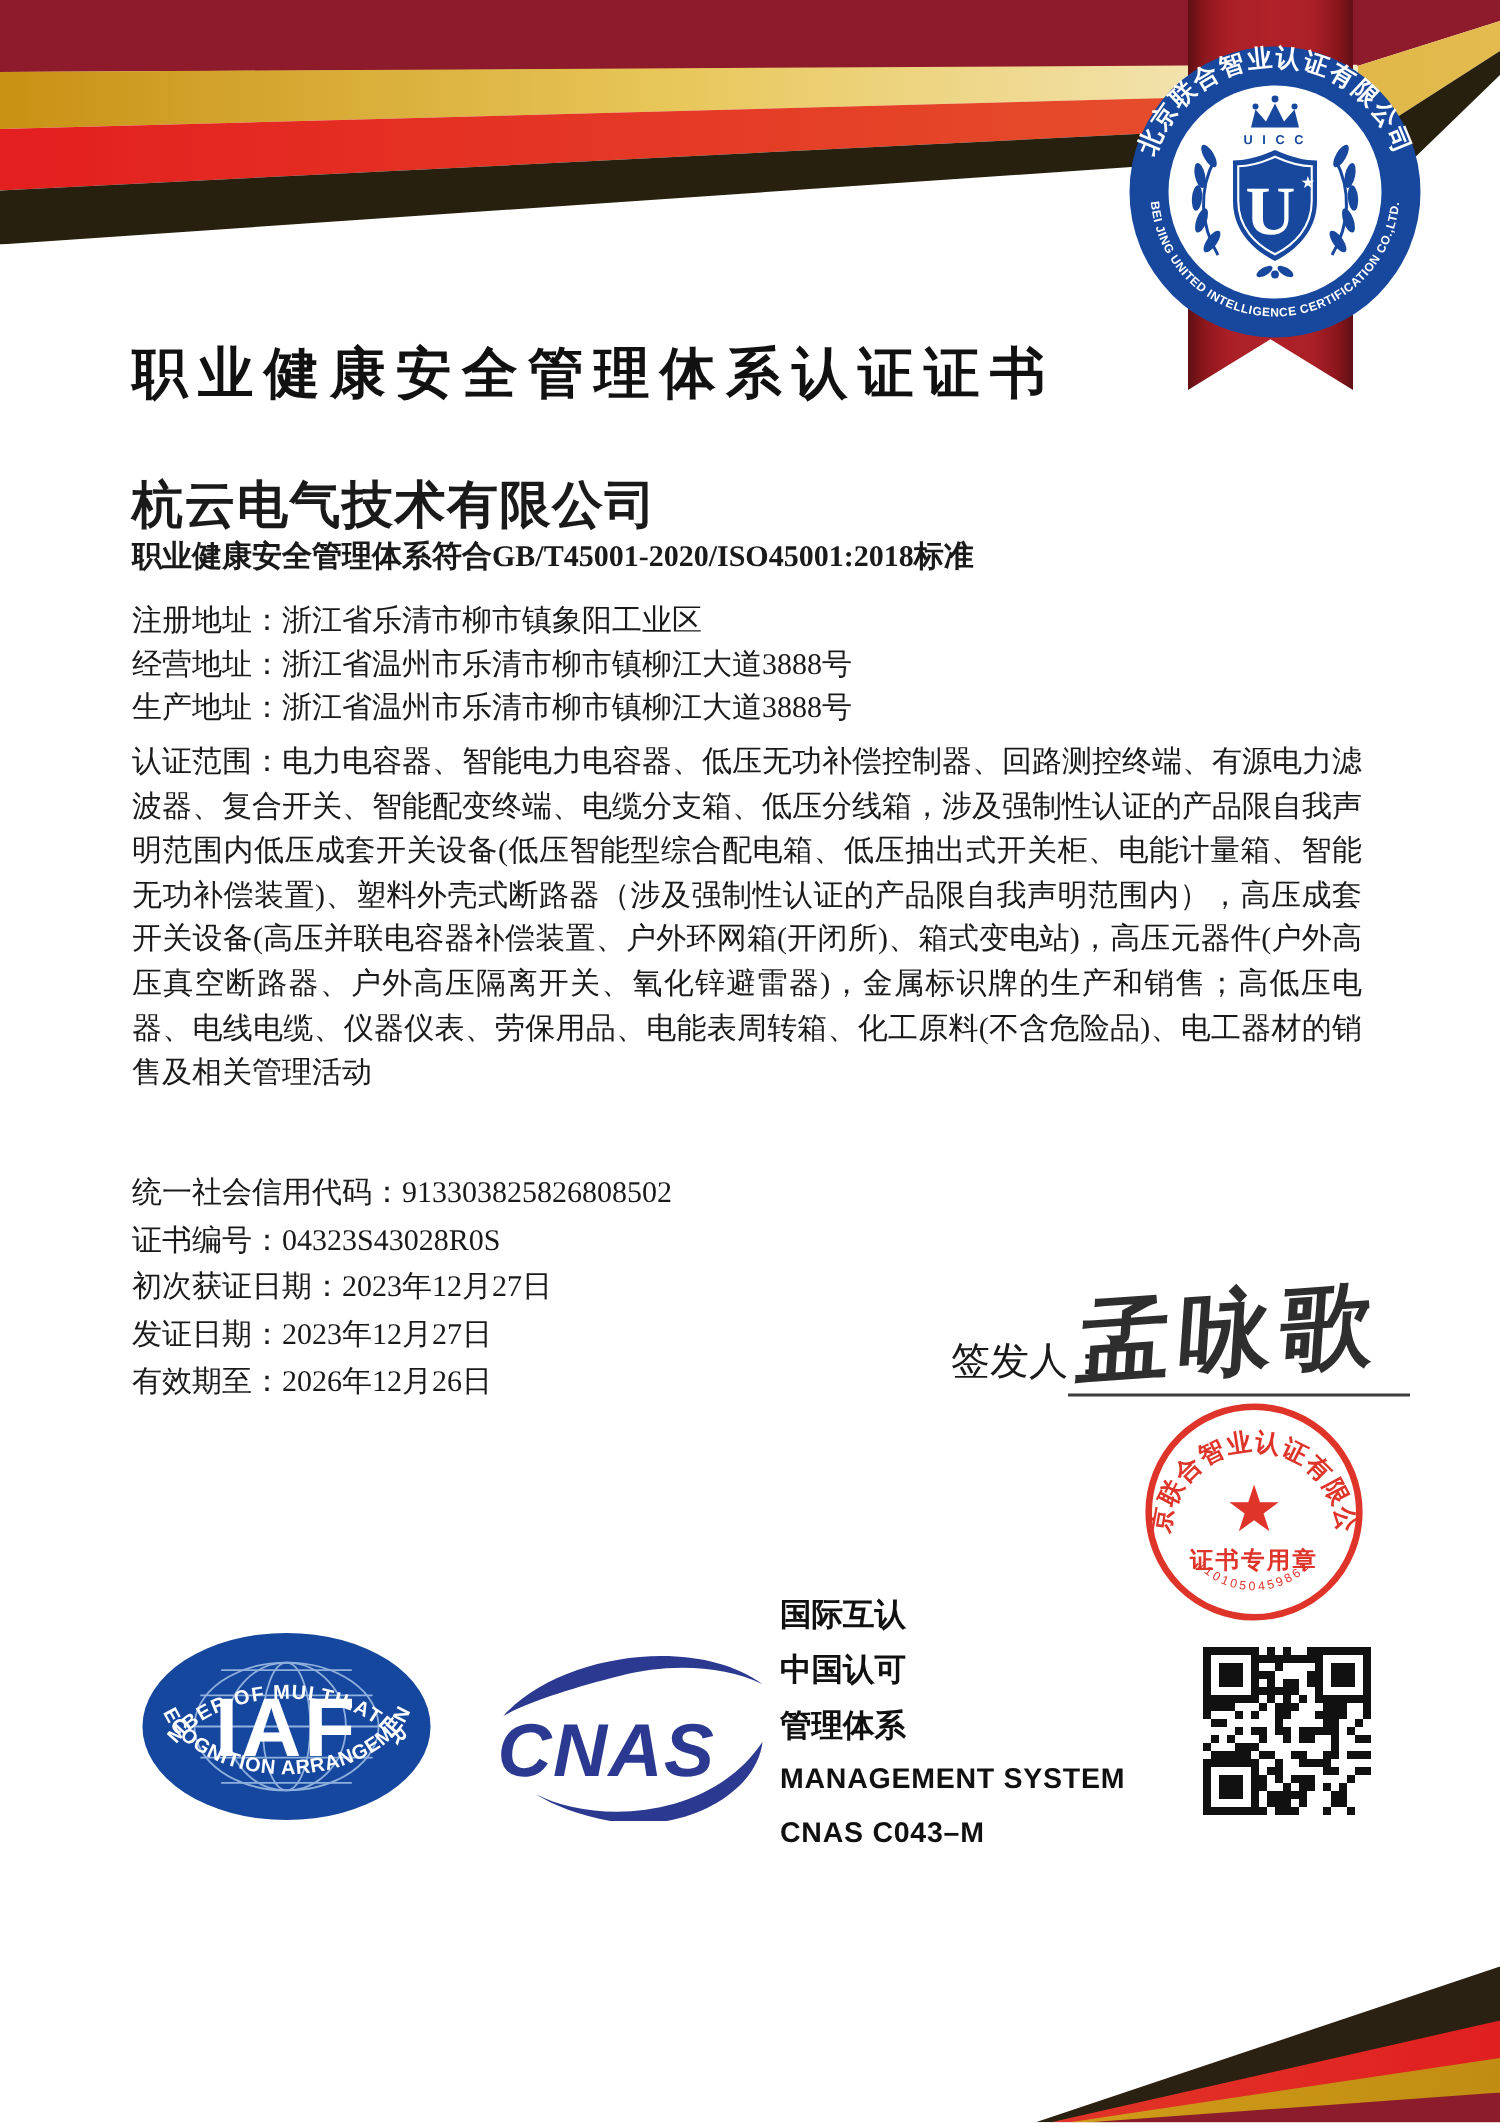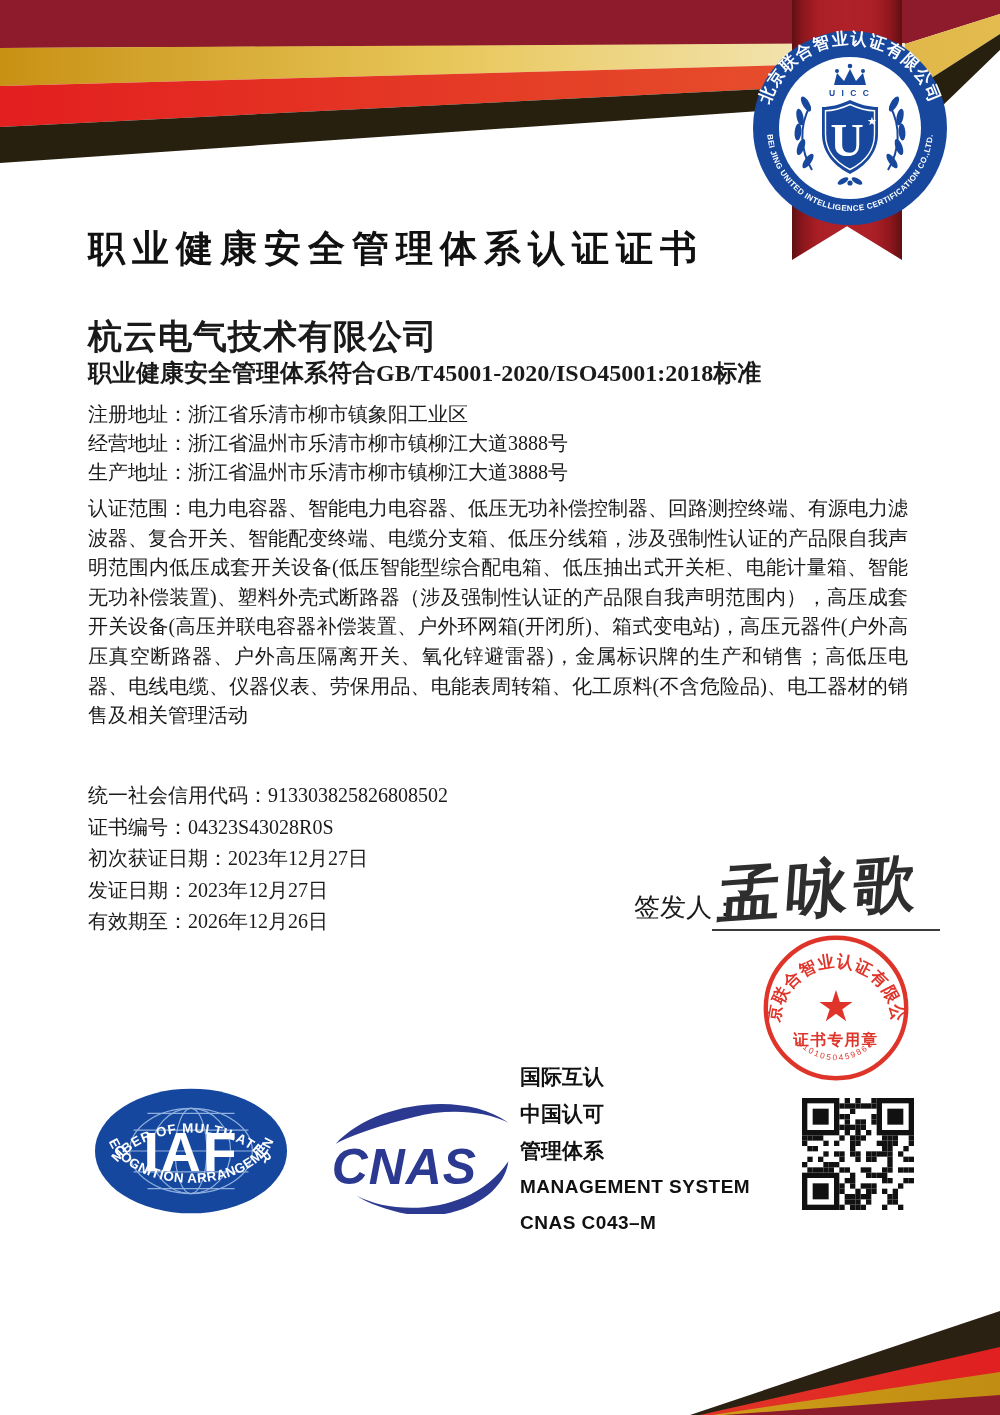--- a/index.html
+++ b/index.html
@@ -28,21 +28,21 @@
 
   
   .ribbon{position:absolute;left:792px;top:0;width:110px;height:260px;z-index:2;
           background:linear-gradient(90deg,#5f1013 0%,#8c161c 10%,#aa1f26 24%,#b02128 50%,#aa1f26 76%,#8c161c 90%,#5f1013 100%);
           clip-path:polygon(0 0,100% 0,100% 100%,50% 87%,0 100%);}
   .badge{position:absolute;left:750px;top:28px;width:200px;height:200px;z-index:3;}
 
   
   .title{left:88px;top:224px;font-size:37px;font-weight:bold;letter-spacing:7px;color:#111;}
   .company{left:88px;top:314px;font-size:34px;font-weight:bold;letter-spacing:1px;}
-  .standard{left:88px;top:357px;font-size:24px;font-weight:bold;}
+  .standard{left:88px;top:357px;font-size:20px;font-weight:bold;}
   .addr{left:88px;top:400px;font-size:20px;line-height:29px;}
   .scope{left:88px;top:494px;width:820px;font-size:20px;line-height:29.6px;text-align:justify;}
   .details{left:88px;top:780px;font-size:20px;line-height:31.6px;}
   .signer-label{left:634px;top:890px;font-size:26px;}
   .signature{left:718px;top:846px;width:230px;font-size:62px;font-weight:bold;letter-spacing:6px;
              color:#2e2e2e;transform:rotate(-4deg) skewX(-8deg);z-index:6;
              font-family:"Liberation Serif","DejaVu Serif",serif;}
   .sig-line{left:712px;top:929px;width:228px;border-top:2px solid #3c3c3c;z-index:4;}
   .stamp{left:758px;top:930px;width:156px;height:156px;z-index:5;opacity:.92;}
 

